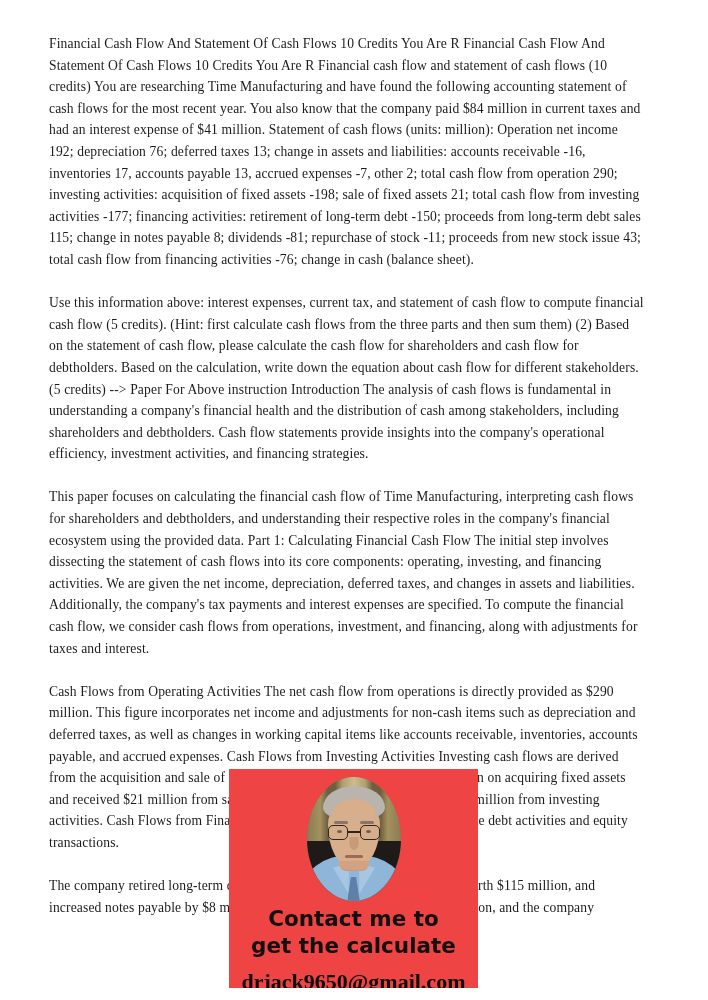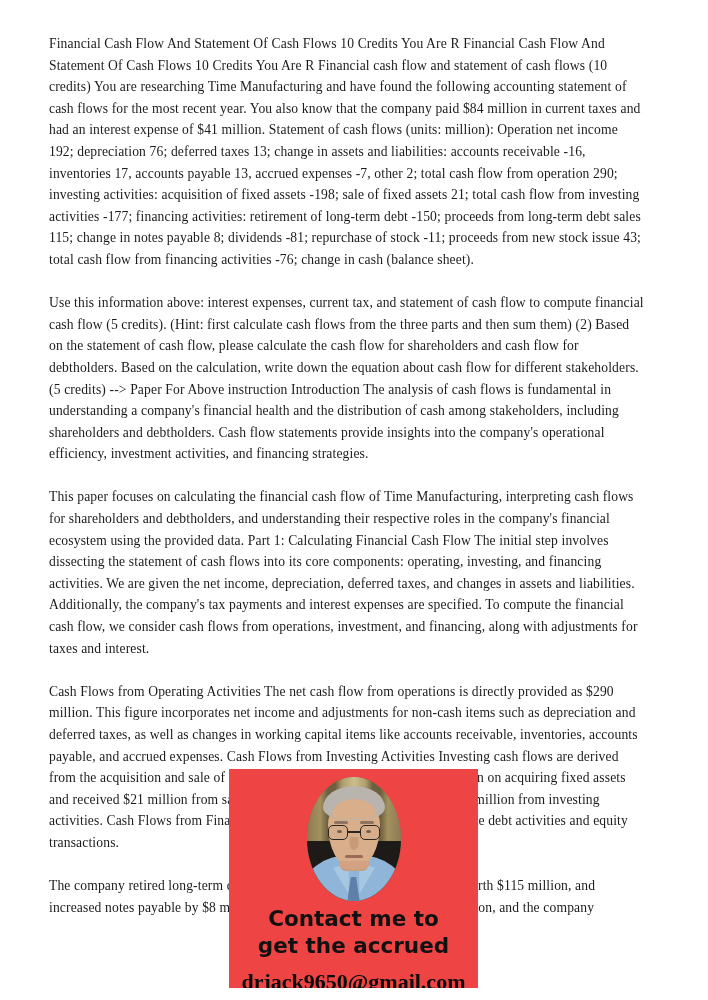--- a/index.html
+++ b/index.html
@@ -280,18 +280,18 @@
         <div class="av-lensL"></div>
         <div class="av-bridge"></div>
         <div class="av-lensR"></div>
       </div>
       <div class="av-nose"></div>
       <div class="av-mouth"></div>
       <div class="av-chin"></div>
     </div>
 
     <div class="contact-line first">Contact me to</div>
-    <div class="contact-line">get the accrued</div>
+    <div class="contact-line">get the calculate</div>
     <div class="contact-email">drjack9650@gmail.com</div>
 
   </div>
 
 </div>
 
 </body></html>

